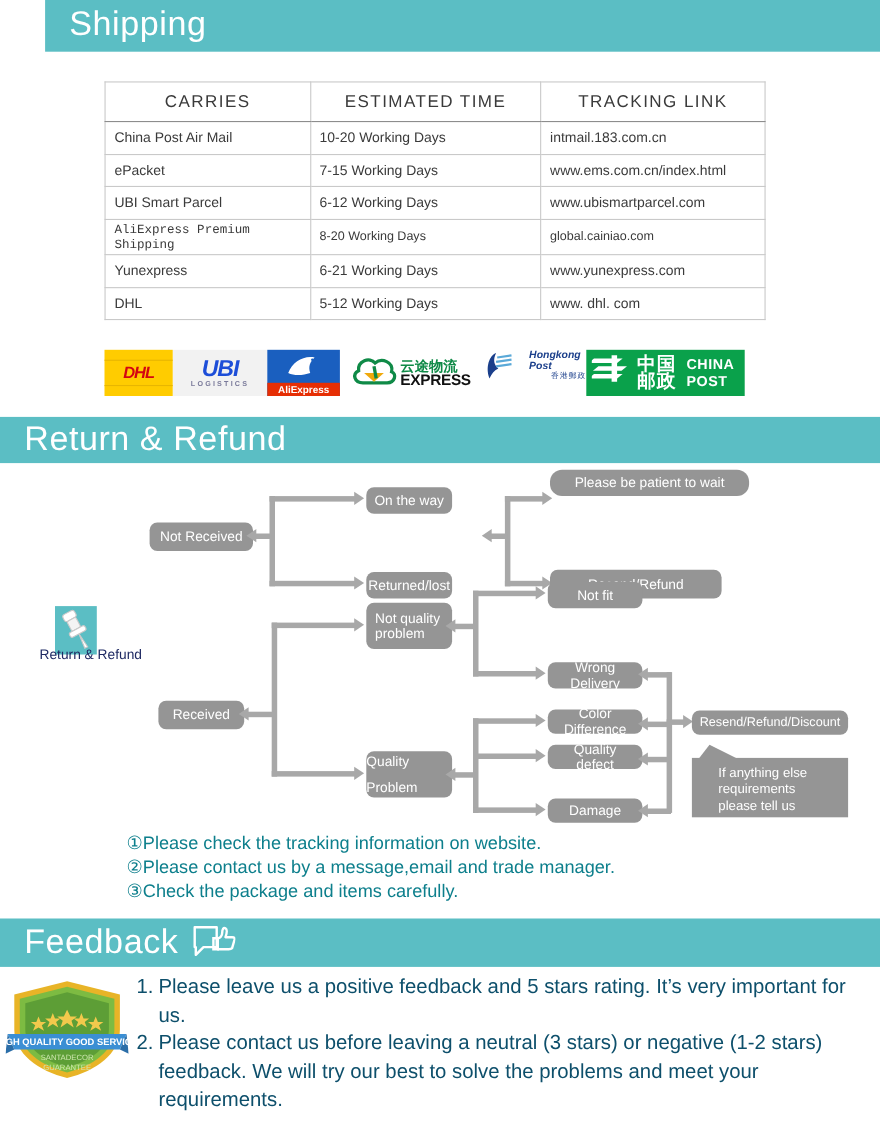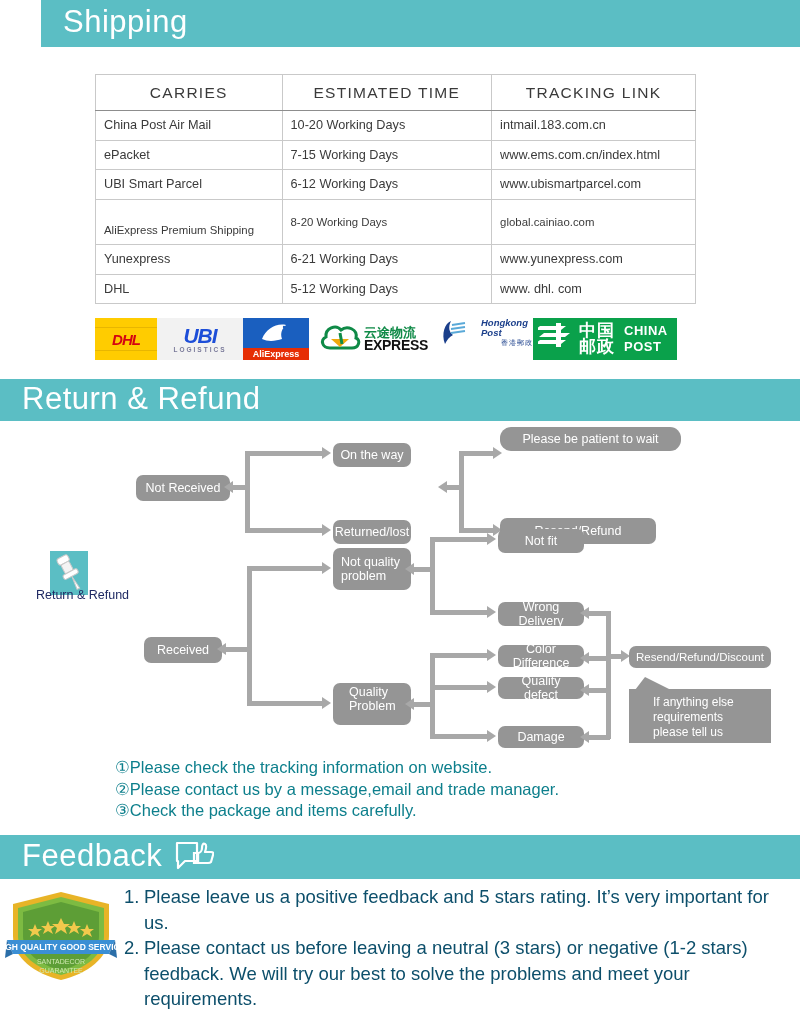--- a/index.html
+++ b/index.html
@@ -52,21 +52,21 @@
   }
   #shipping-table td{
     font-size:12.7px;
     height:28.5px;
     padding:0 8px;
   }
   #shipping-table td.c0{width:145px;}
   #shipping-table td.c1{width:165px;}
   #shipping-table td.c2{width:0;}
   #shipping-table tr.two-line td{font-size:11.4px;line-height:12.5px;}
-  #shipping-table tr.two-line td.c0{padding-top:16px;}
+  #shipping-table tr.two-line td.c0{padding-top:3px;font-family:Liberation Mono, monospace;}
   .nowrap-small{font-size:12px;}
 
   
   #logo-strip{
     position:absolute;left:95px;top:316px;
     height:46px;display:flex;align-items:center;
   }
   .logo{height:42px;display:flex;align-items:center;justify-content:center;
         box-sizing:border-box;}
   .logo-dhl{width:62px;background:#ffcc00;position:relative;}
@@ -302,21 +302,21 @@
   <div class="ln h" style="left:247px;top:280px;width:76px;"></div>
   <div class="ln h" style="left:224px;top:226px;width:25px;"></div>
   <div class="arw l" style="left:217px;top:222px;"></div>
   <div class="arw r" style="left:322px;top:141px;"></div>
   <div class="arw r" style="left:322px;top:276px;"></div>
 
   <div class="node" style="left:333px;top:127px;width:78px;height:42px;flex-direction:column;justify-content:center;align-items:flex-start;padding-left:8px;">
     <span>Not quality</span>
     <span>problem</span>
   </div>
-  <div class="node" style="left:333px;top:262px;width:78px;height:42px;flex-direction:column;justify-content:flex-start;align-items:flex-start;padding-left:16px;">
+  <div class="node" style="left:333px;top:262px;width:78px;height:42px;flex-direction:column;justify-content:space-between;align-items:flex-start;padding-left:0;">
     <span>Quality</span>
     <span>Problem</span>
   </div>
 
   <div class="ln v" style="left:430px;top:116px;height:78px;"></div>
   <div class="ln h" style="left:430px;top:116px;width:58px;"></div>
   <div class="ln h" style="left:430px;top:189px;width:58px;"></div>
   <div class="ln h" style="left:412px;top:146px;width:20px;"></div>
   <div class="arw l" style="left:405px;top:142px;"></div>
   <div class="arw r" style="left:487px;top:112px;"></div>

